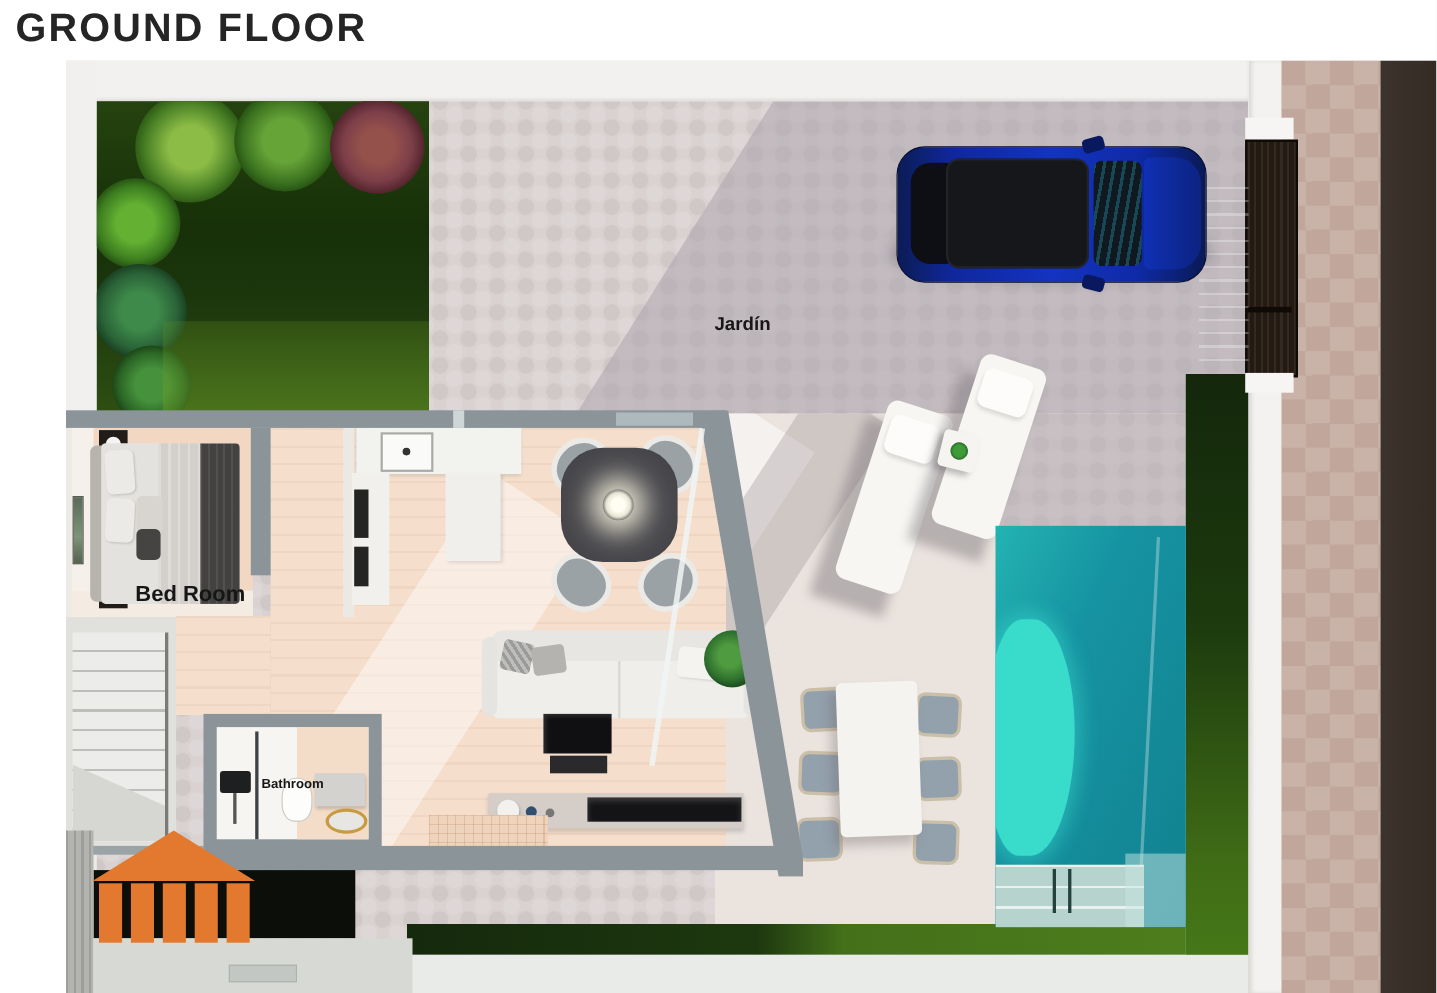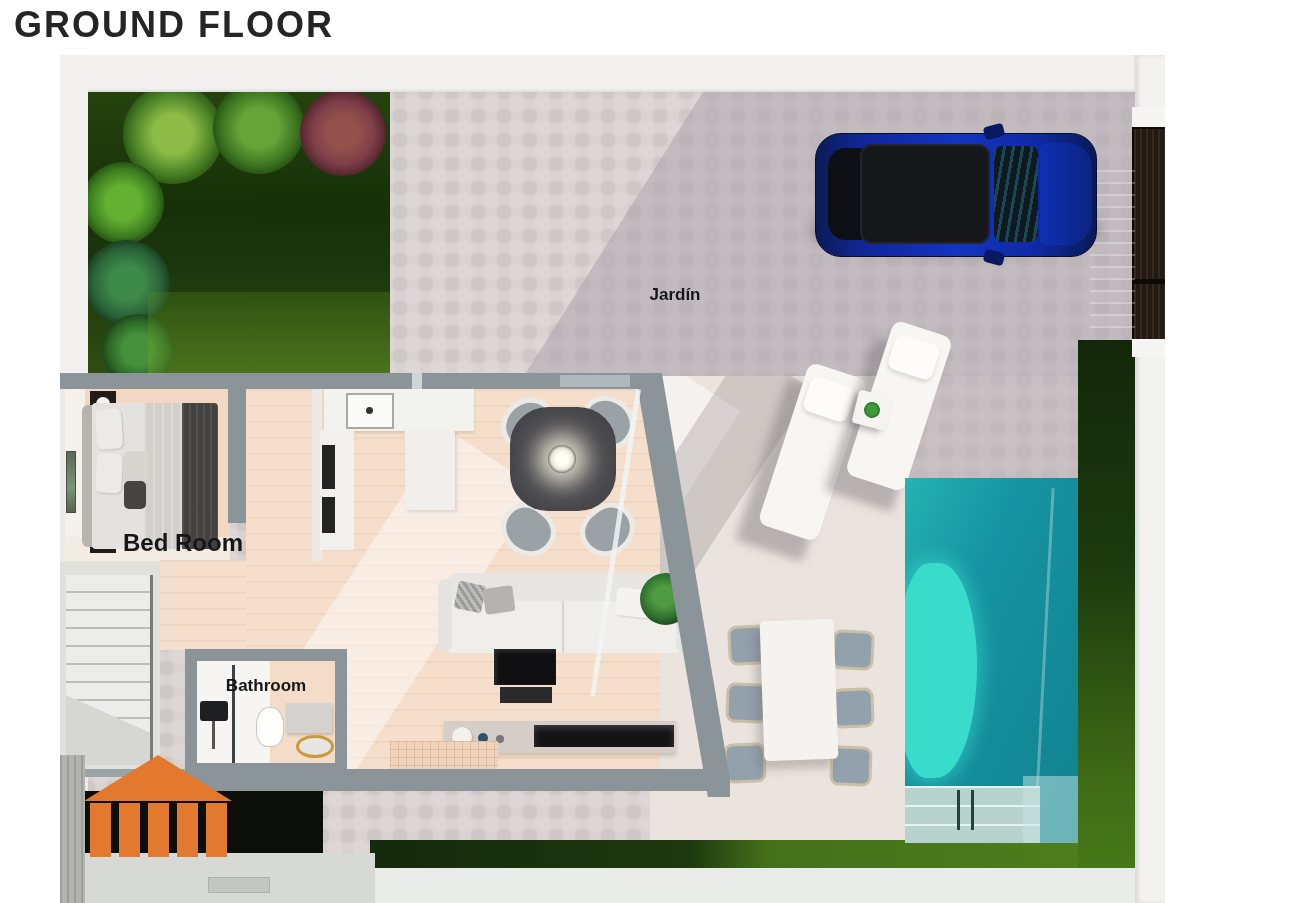--- a/index.html
+++ b/index.html
@@ -1,20 +1,20 @@
 <!DOCTYPE html>
 <html><head>
 <meta charset="utf-8">
 <style>
   html,body{margin:0;padding:0;background:#fff;width:1306px;height:903px;overflow:hidden;
     font-family:"Liberation Sans",sans-serif;}
   .abs{position:absolute;}
   #page{position:relative;width:1306px;height:903px;background:#fff;}
   #title{left:14px;top:4px;font-size:36px;font-weight:700;letter-spacing:2px;color:#252525;}
-  #render{left:60px;top:55px;width:1105px;height:848px;background:#eceae7;overflow:hidden;}
+  #render{left:60px;top:55px;width:1246px;height:848px;background:#eceae7;overflow:hidden;}
   .patio{background:#d9d2d1;
     background-image:radial-gradient(circle, rgba(255,255,255,.12) 0 7px, transparent 8px),
                      radial-gradient(circle, rgba(120,110,115,.10) 0 7px, transparent 8px);
     background-size:26px 24px,26px 24px;background-position:0 0,13px 12px;}
   .wall{background:#8a9499;}
   .plant{border-radius:50%;}
   .label{color:#161616;font-weight:700;text-align:center;line-height:1.32;}
   .pillar{width:21px;height:54px;background:#e2792f;}
   .chair-out{width:36px;height:34px;background:#93a1ad;border:3px solid #cbbfa8;border-radius:9px;}
   .dchair{width:46px;height:40px;background:#9aa2a6;border:5px solid #eceae6;border-radius:50% 50% 45% 45%;}
@@ -201,22 +201,22 @@
     <div class="abs" style="left:576px;top:334px;width:5px;height:310px;background:rgba(240,244,244,.85);transform:rotate(8.5deg);transform-origin:top left;"></div>
     <div class="abs wall" style="left:125px;top:714px;width:540px;height:22px;"></div>
     <div class="abs" style="left:0;top:714px;width:125px;height:8px;background:#9aa3a5;"></div>
 
     <div class="abs" style="left:25px;top:736px;width:238px;height:62px;background:#0b0e09;"></div>
     <div class="abs" style="left:0;top:700px;width:25px;height:148px;background:#b3b3b0;background-image:repeating-linear-gradient(90deg,rgba(0,0,0,.12) 0 2px,transparent 2px 7px);"></div>
     <div class="abs" style="left:25px;top:798px;width:290px;height:50px;background:#d7d9d5;"></div>
     <div class="abs" style="left:148px;top:822px;width:60px;height:14px;background:#c3c7c3;border:1px solid #aeb2ae;"></div>
 
     <div class="abs label" style="left:560px;top:229px;width:110px;font-size:17px;">Jardín</div>
-    <div class="abs label" style="left:63px;top:472px;width:120px;font-size:24px;">Bed Room</div>
-    <div class="abs label" style="left:140px;top:620px;width:132px;font-size:17px;">Bathroom</div>
+    <div class="abs label" style="left:53px;top:472px;width:120px;font-size:20px;">Bed Room</div>
+    <div class="abs label" style="left:140px;top:650px;width:132px;font-size:12px;">Bathroom</div>
   </div>
 
   <div class="abs" style="left:22px;top:755px;width:285px;height:140px;z-index:10;">
     <div class="abs" style="left:62px;top:0;width:148px;height:102px;">
       <div class="abs" style="left:0;top:0;width:0;height:0;border-left:74px solid transparent;border-right:74px solid transparent;border-bottom:46px solid #e2792f;"></div>
       <div class="abs" style="left:6px;top:48px;width:137px;display:flex;gap:8px;">
         <div class="pillar"></div>
         <div class="pillar"></div>
         <div class="pillar"></div>
         <div class="pillar"></div>

